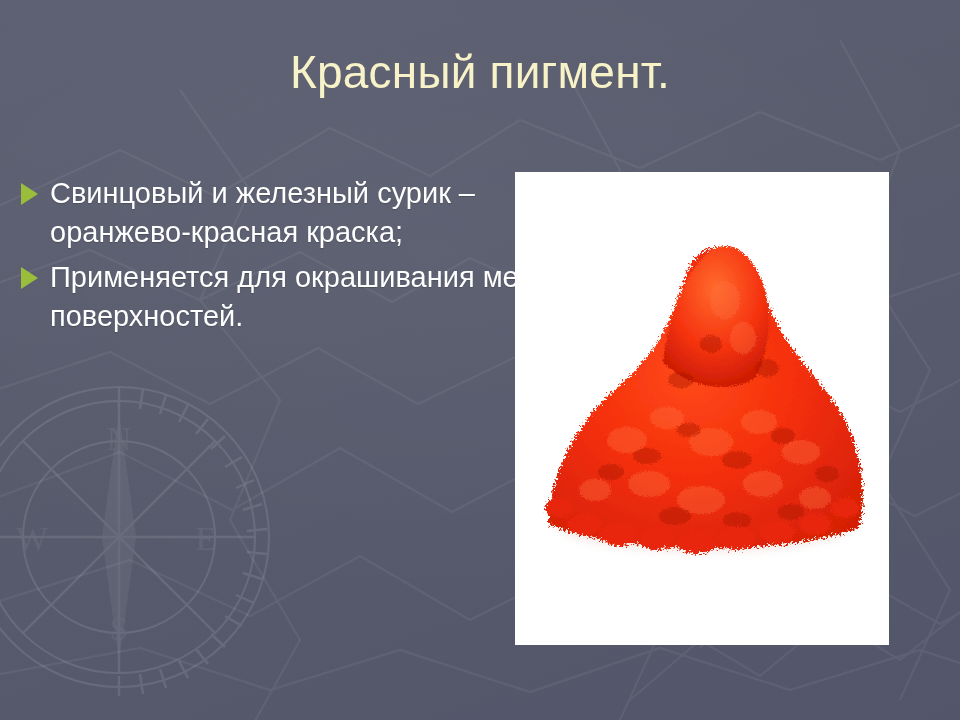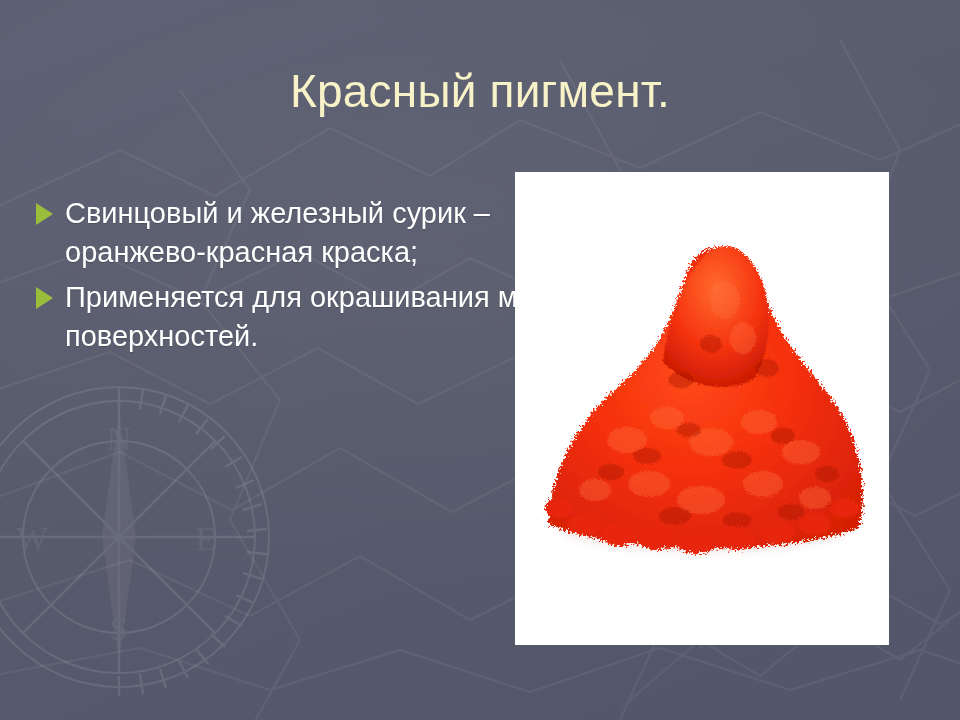--- a/index.html
+++ b/index.html
@@ -39,37 +39,36 @@
     width: 330px;
     height: 330px;
     opacity: 0.10;
     pointer-events: none;
   }
 
   
   #title {
     position: absolute;
     left: 60px;
-    top: 67px;
+    top: 48px;
     width: 840px;
     text-align: center;
     color: #f7f2c8;
     font-size: 46px;
     line-height: 1.06;
     letter-spacing: 0.2px;
     white-space: nowrap;
   }
 
   
   #body {
     position: absolute;
-    left: 36px;
+    left: 21px;
     top: 174px;
     width: 880px;
-    margin-top: 20px;
   }
   .bullet-row {
     position: relative;
     display: flex;
     align-items: flex-start;
     margin-bottom: 6px;
   }
   .tri {
     flex: 0 0 auto;
     width: 0;

